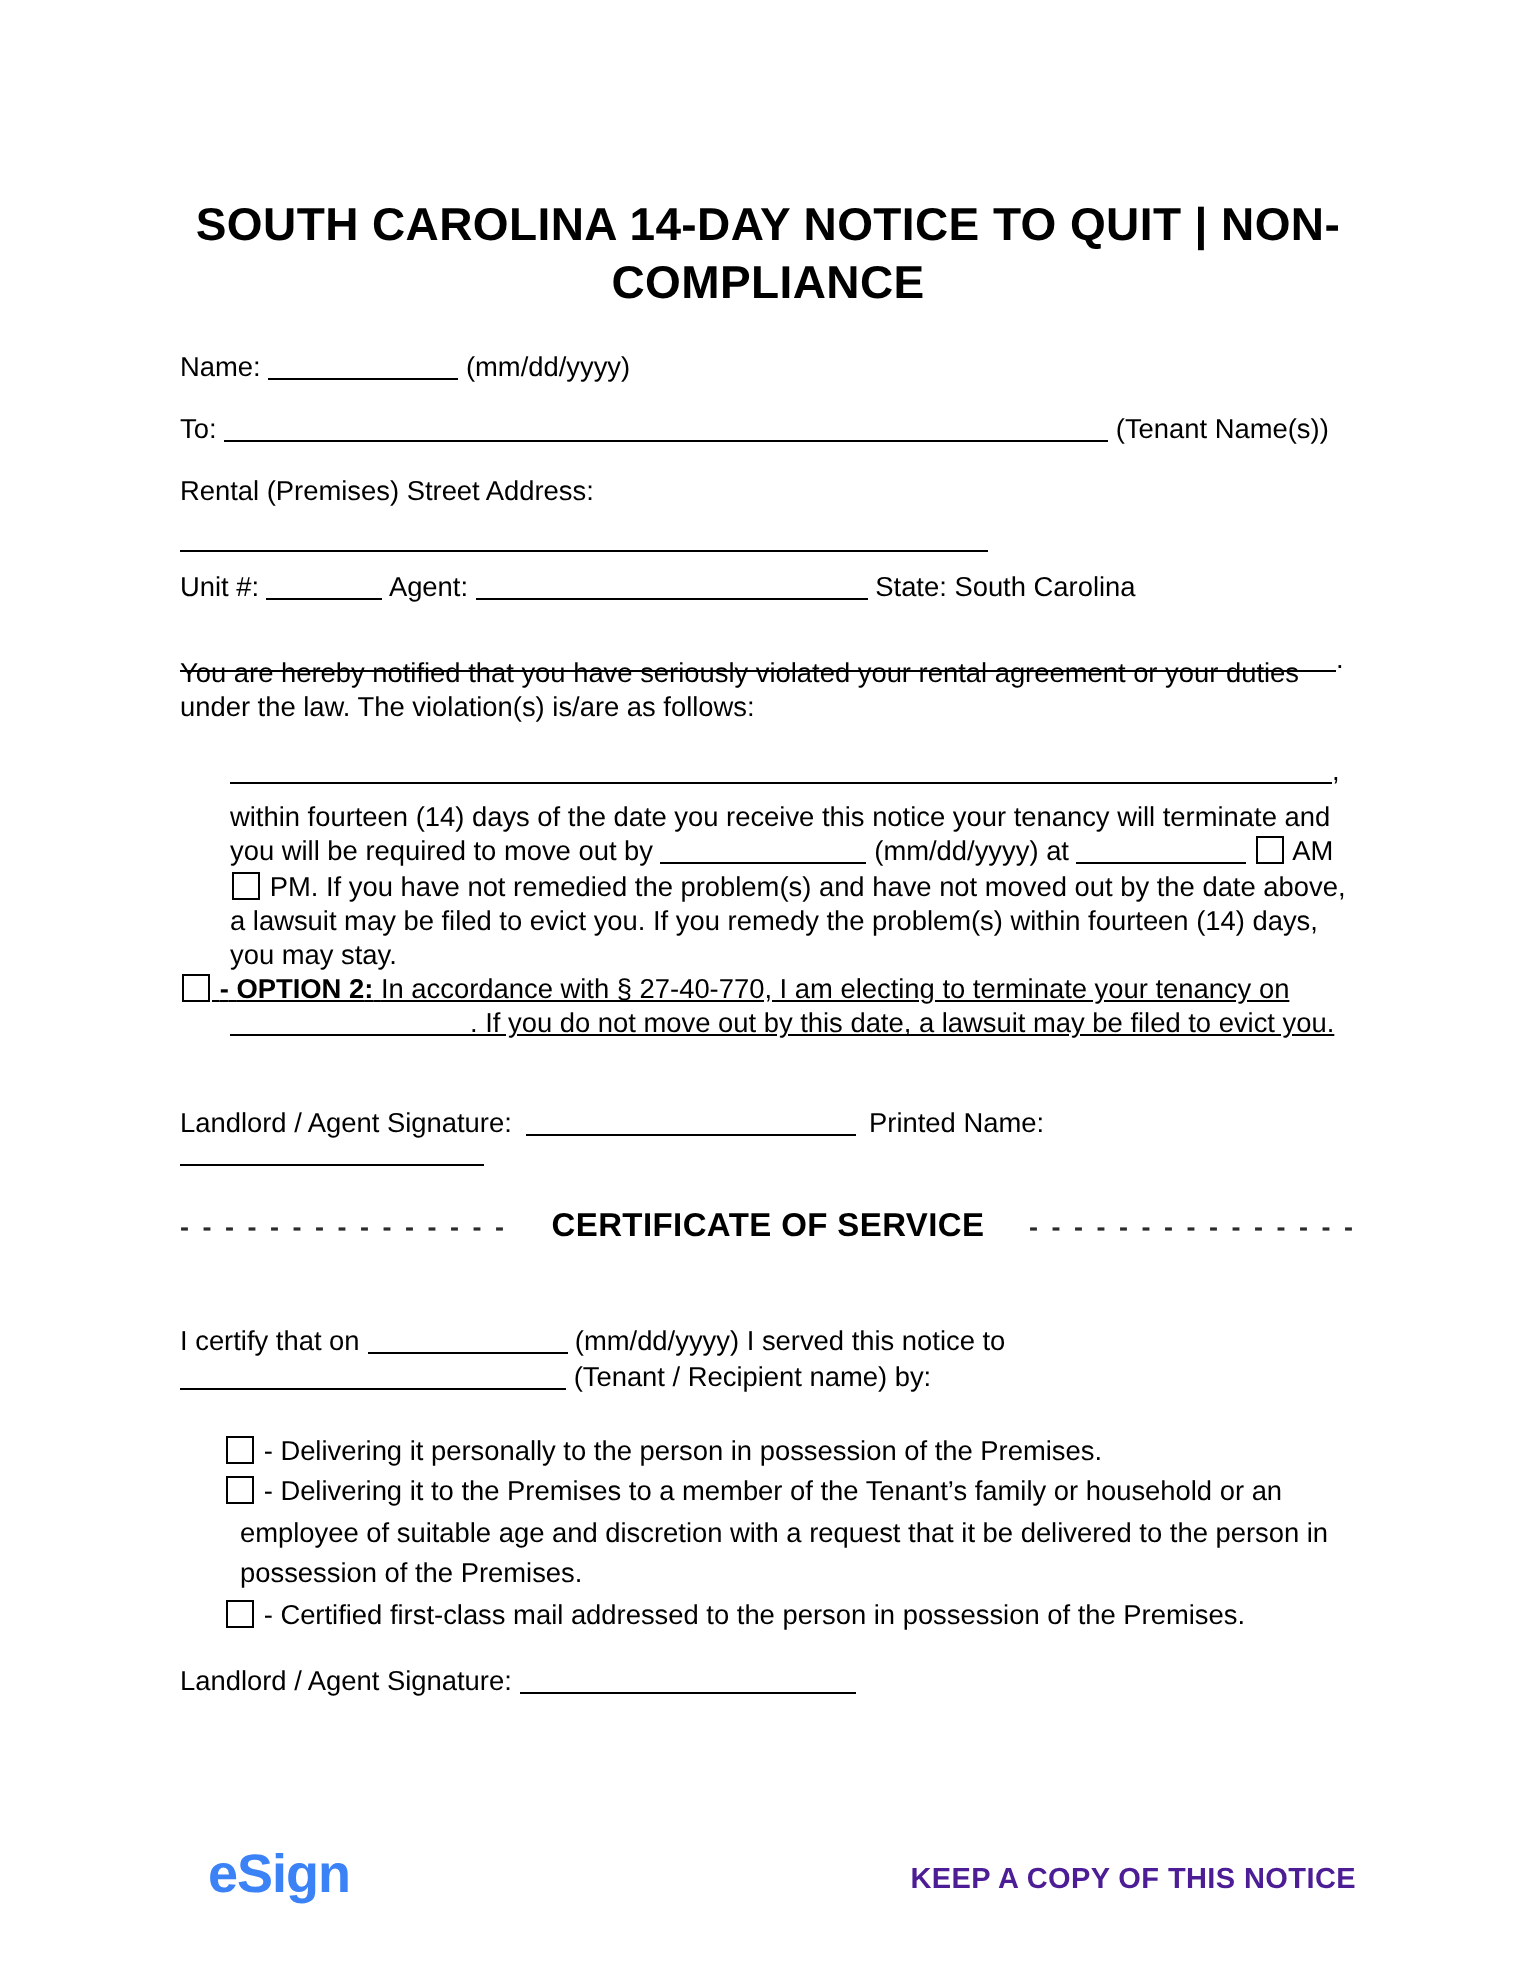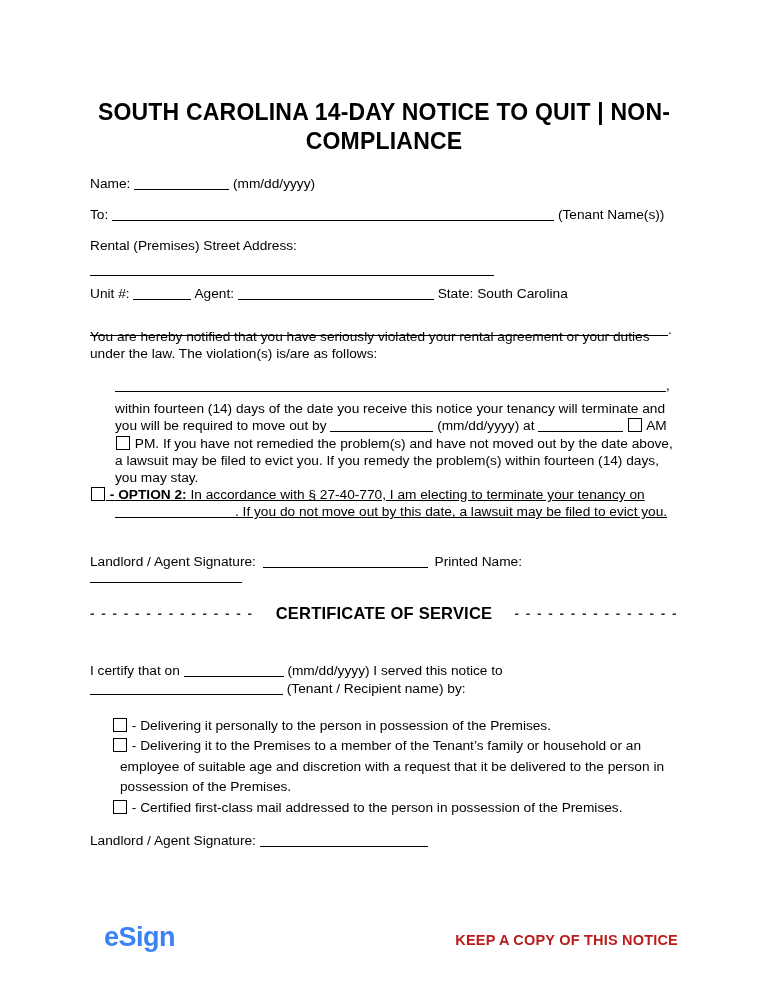--- a/index.html
+++ b/index.html
@@ -34,21 +34,21 @@
   .cos-dashes { font-size:13.5px; letter-spacing:1.5px; font-weight:bold; color:#2b2b2b; white-space:nowrap; }
   .cos-title { font-weight:bold; font-size:16.5px; letter-spacing:0.2px; padding:0 8px; white-space:nowrap; }
   .svc-list { line-height:20.4px; left:112px; width:560px; }
   .svc-item { padding-left:8px; text-indent:-8px; }
   .footer-logo {
     top:922px; left:92px; width:200px; font-weight:bold; font-size:27px;
     letter-spacing:-0.5px; color:#3b82f6;margin-left:12px;
   }
   .footer-note {
     top:932px; left:auto; right:90px; width:auto; font-weight:bold; font-size:14.5px;
-    color:#b91c1c; letter-spacing:0.2px;
+    color:#4c1d95; letter-spacing:0.2px;
   }
 </style>
 </head>
 <body>
 
 <div class="page">
 
   <div class="abs title">SOUTH CAROLINA 14-DAY NOTICE TO QUIT | NON-COMPLIANCE</div>
 
   <div class="abs" style="top:176px;">

